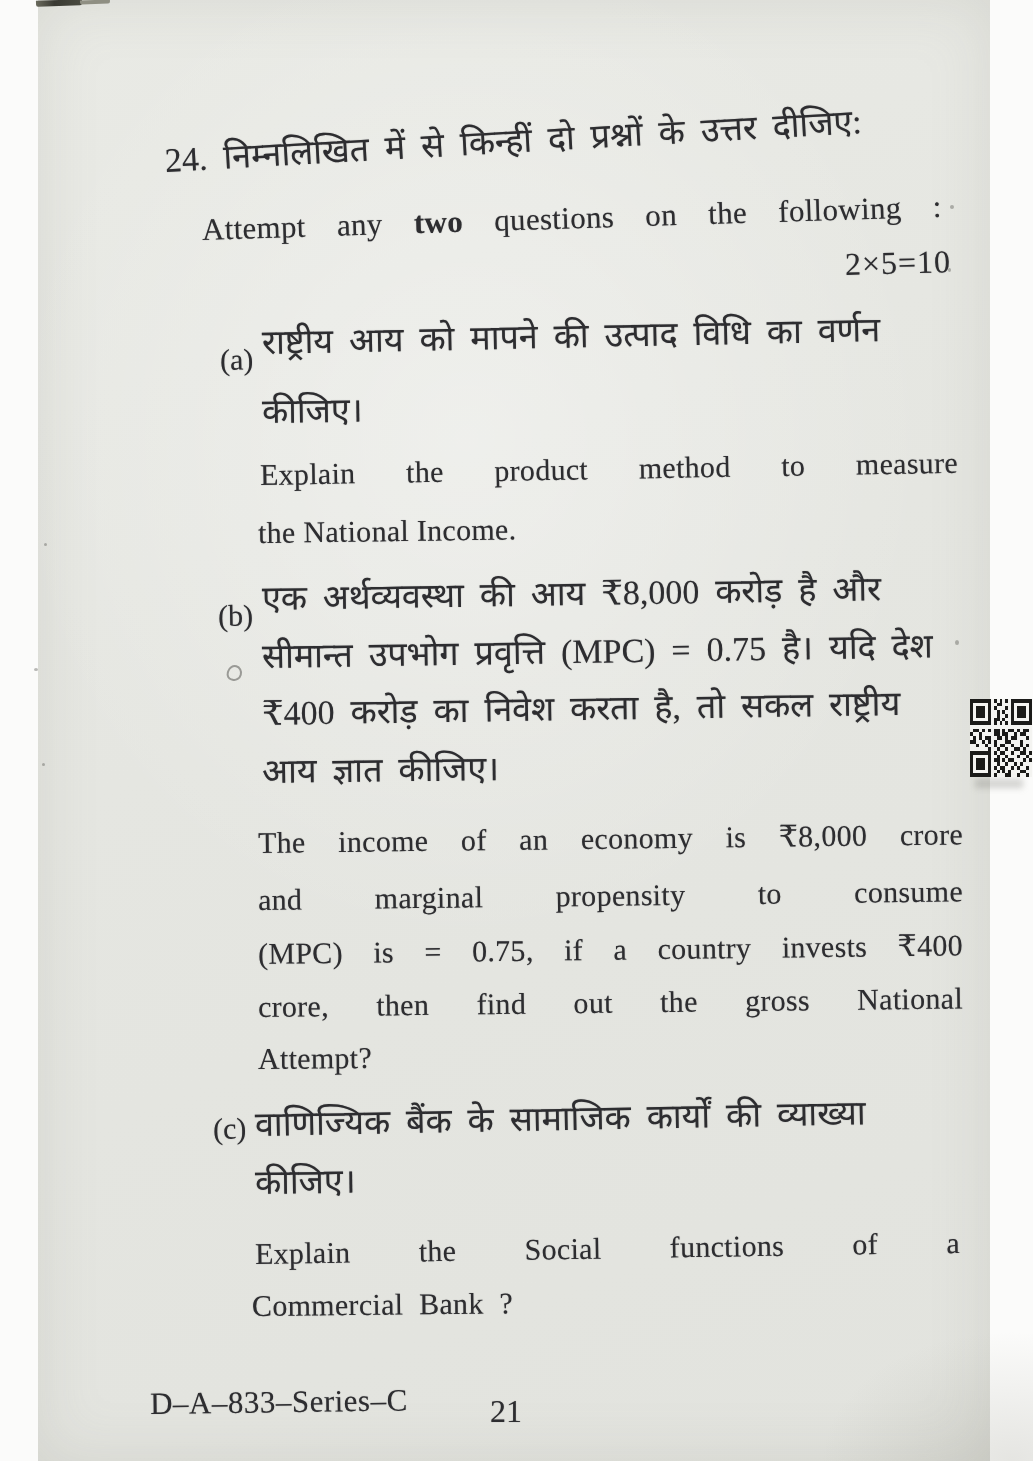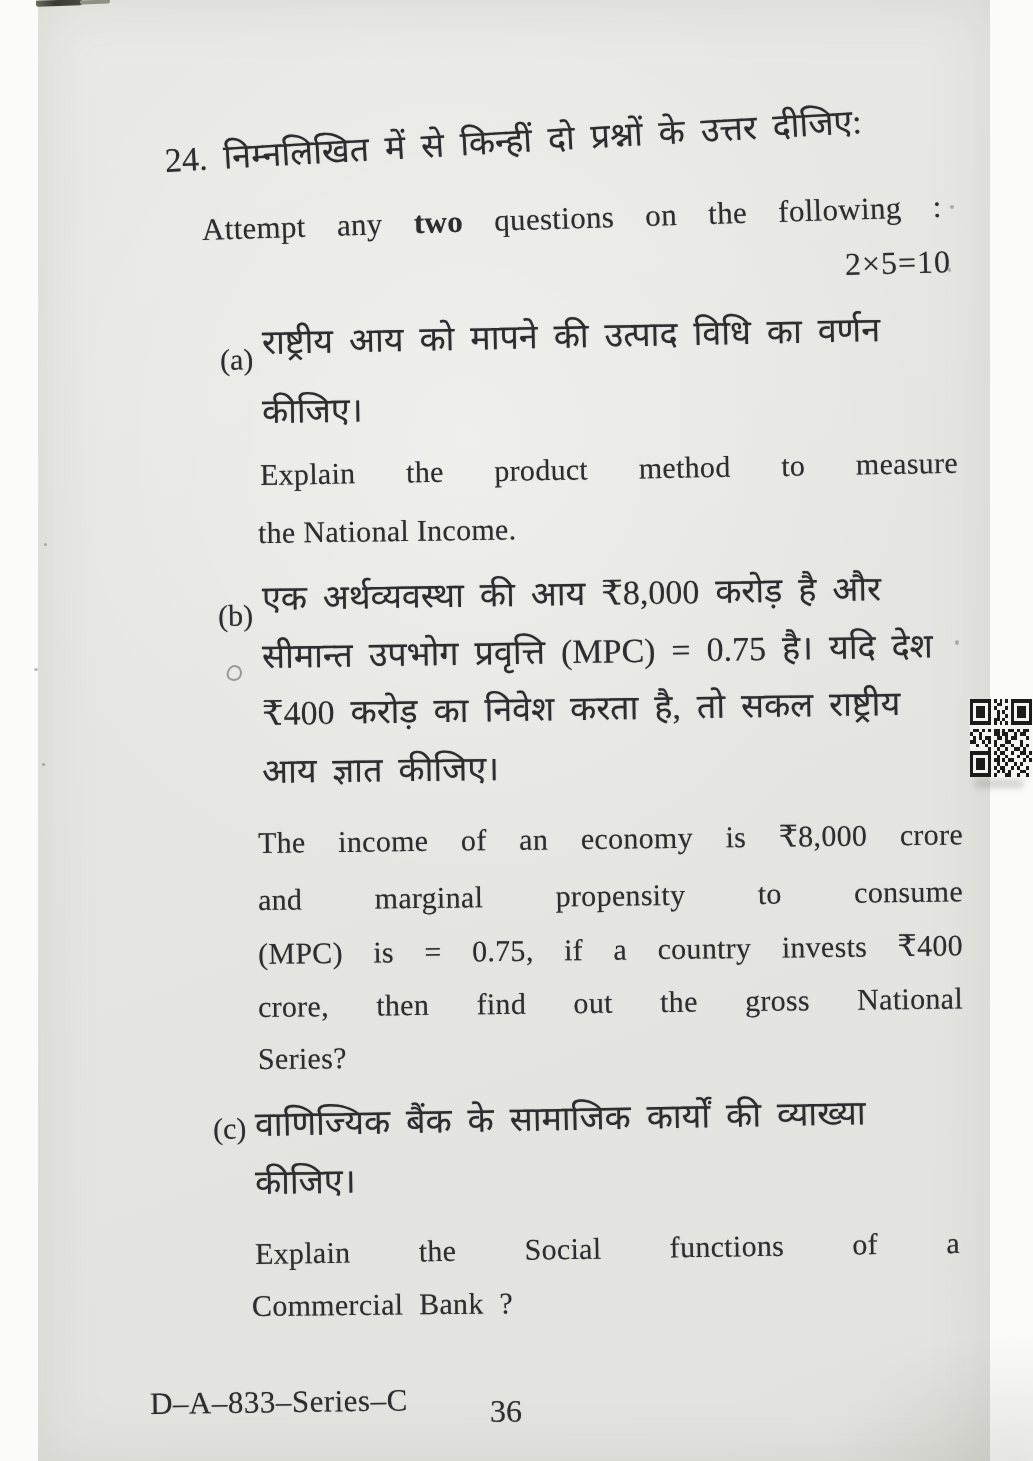--- a/index.html
+++ b/index.html
@@ -101,30 +101,30 @@
 
   <div class="line lbl" style="left:218px;top:597px;transform:rotate(-1deg);">(b)</div>
   <div class="line hi" style="left:262px;top:578px;transform:rotate(-0.9deg);">एक अर्थव्यवस्था की आय ₹8,000 करोड़ है और</div>
   <div class="line hi" style="left:262px;top:636px;transform:rotate(-0.9deg);">सीमान्त उपभोग प्रवृत्ति (MPC) = 0.75 है। यदि देश</div>
   <div class="line hi" style="left:262px;top:693px;transform:rotate(-0.9deg);">₹400 करोड़ का निवेश करता है, तो सकल राष्ट्रीय</div>
   <div class="line hi" style="left:262px;top:751px;transform:rotate(-0.7deg);">आय ज्ञात कीजिए।</div>
   <div class="line en jl" style="left:258px;top:824px;width:705px;transform:rotate(-0.7deg);">The income of an economy is ₹8,000 crore</div>
   <div class="line en jl" style="left:258px;top:881px;width:705px;transform:rotate(-0.7deg);">and marginal propensity to consume</div>
   <div class="line en jl" style="left:258px;top:935px;width:705px;transform:rotate(-0.7deg);">(MPC) is = 0.75, if a country invests ₹400</div>
   <div class="line en jl" style="left:258px;top:988px;width:705px;transform:rotate(-0.7deg);">crore, then find out the gross National</div>
-  <div class="line en" style="left:258px;top:1040px;transform:rotate(-0.5deg);">Series?</div>
+  <div class="line en" style="left:258px;top:1040px;transform:rotate(-0.5deg);">Attempt?</div>
 
   <div class="line lbl" style="left:213px;top:1110px;transform:rotate(-1deg);">(c)</div>
   <div class="line hi" style="left:255px;top:1104px;transform:rotate(-1.1deg);">वाणिज्यिक बैंक के सामाजिक कार्यों की व्याख्या</div>
   <div class="line hi" style="left:255px;top:1162px;transform:rotate(-0.8deg);">कीजिए।</div>
   <div class="line en jl" style="left:255px;top:1235px;width:705px;transform:rotate(-0.9deg);">Explain the Social functions of a</div>
   <div class="line en" style="left:252px;top:1287px;word-spacing:8px;transform:rotate(-0.6deg);">Commercial Bank ?</div>
 
   <div class="line footer-code" style="left:150px;top:1385px;transform:rotate(-0.8deg);">D–A–833–Series–C</div>
-  <div class="line footer-num" style="left:490px;top:1391px;">36</div>
+  <div class="line footer-num" style="left:490px;top:1391px;">21</div>
 
   <div class="qr-shadow"></div>
   <div class="qr-wrap">
     <svg width="62" height="78" viewBox="0 0 21 21" preserveAspectRatio="none" shape-rendering="crispEdges">
       <rect x="0" y="0" width="21" height="21" fill="#f4f4f1"></rect>
       <g fill="#1b1b19">
 
         <rect x="0" y="0" width="7" height="7"></rect>
           <rect x="14" y="0" width="7" height="7"></rect>
           <rect x="0" y="14" width="7" height="7"></rect>

